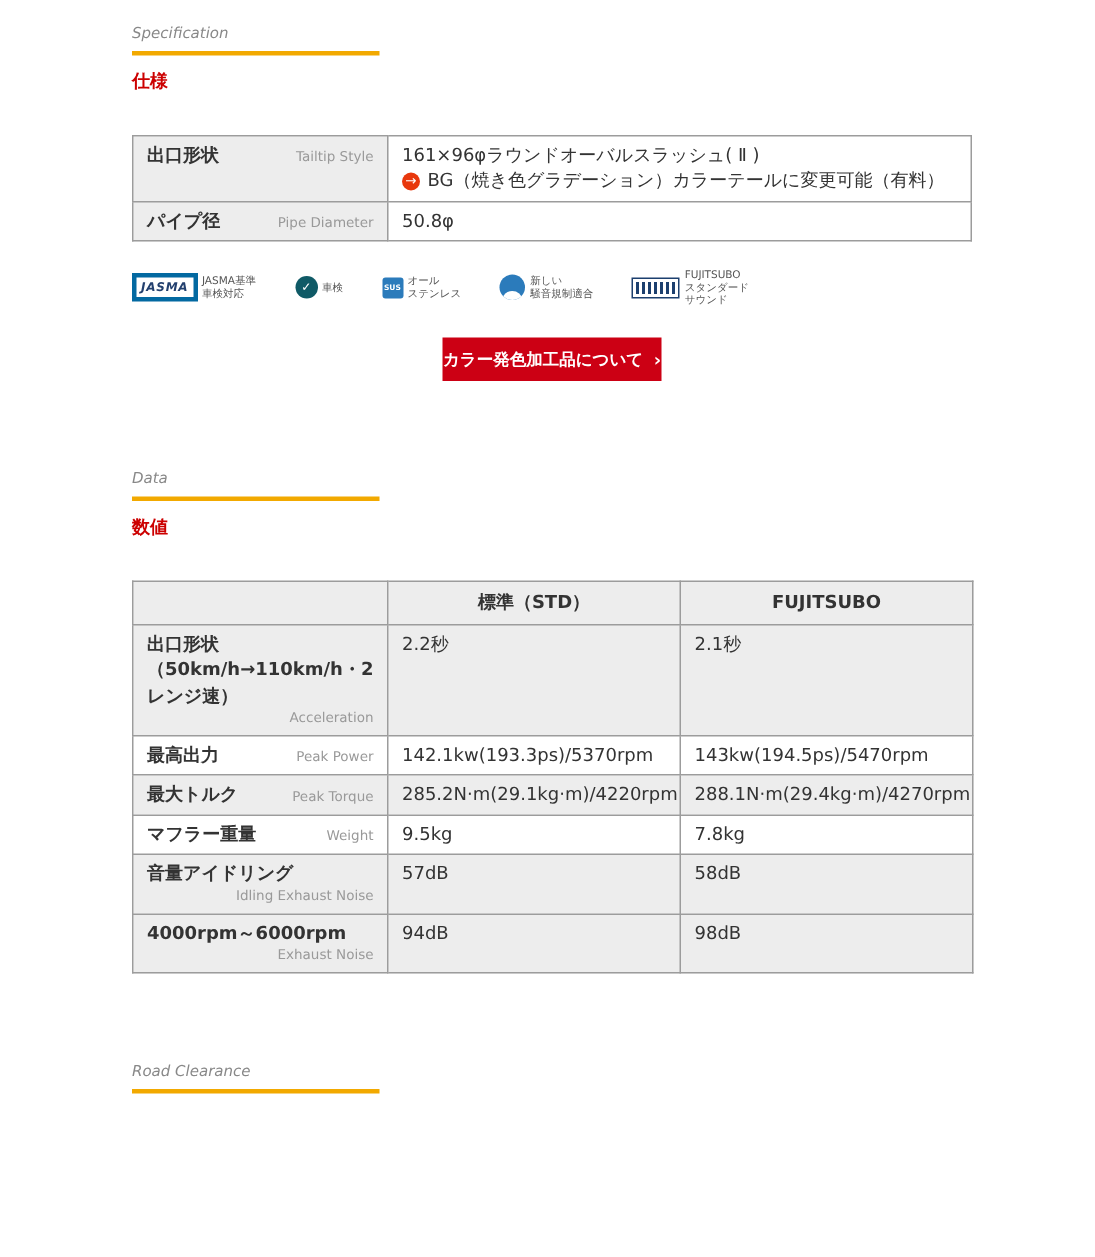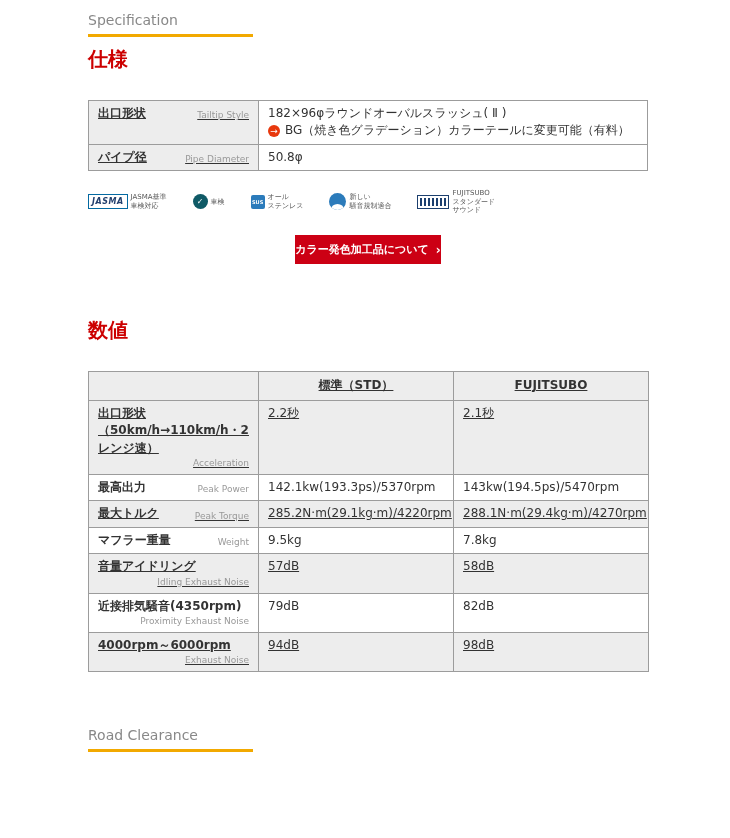--- a/index.html
+++ b/index.html
@@ -5,47 +5,47 @@
   * { box-sizing: border-box; }
   html,body { margin:0; padding:0; }
   body {
     width:730px; height:838px; background:#ffffff; overflow:hidden; position:relative;
     font-family:"DejaVu Sans","Liberation Sans",sans-serif; color:#333;
   }
   .content { margin-left:88px; width:560px; padding-top:10px; }
 
   
   .sec-head { width:165px; border-bottom:3px solid #f2a900; padding-bottom:5px; }
-  .sec-label { font-size:14px; color:#888; }
-  .sec-title { color:#cc0000; font-size:20px; font-weight:bold; margin:9px 0 27px 0; }
+  .sec-label { font-size:10px; color:#888;font-style:italic; }
+  .sec-title { color:#cc0000; font-size:12px; font-weight:bold; margin:9px 0 27px 0; }
 
   
   table { border-collapse:collapse; width:560px; font-size:12px; color:#333; table-layout:fixed; }
   td { border:1px solid #9c9c9c; padding:4px 9px; vertical-align:top; line-height:1.45; }
   td.lbl { width:170px; }
   .lbl-inner { display:flex; flex-wrap:wrap; justify-content:space-between; align-items:flex-end; }
   .jp { font-weight:bold; font-size:12px; }
   .en { margin-left:auto; font-size:9px; color:#999; white-space:nowrap; padding-left:4px; }
-  .g { background:#ededed;text-decoration:underline; }
+  .g { background:#ededed; }
   .head td { text-align:center; font-weight:bold; padding:5px 9px;margin-left:48px; }
   .col-std, .col-fu { width:195px; }
 
   
   .linkline { display:flex; align-items:center; gap:5px; cursor:pointer; }
   .arrow-circle {
     display:inline-flex; width:12px; height:12px; border-radius:50%;
     background:#e8380d; color:#fff; font-size:9px; line-height:12px;
     align-items:center; justify-content:center; flex:0 0 auto;
   }
 
   
   .badges { display:flex; align-items:center; margin:18px 0 21px 0; }
   .badge { display:flex; align-items:center; gap:3px; margin-right:26px; }
   .badge-lines { font-size:7px; color:#555; line-height:1.2; }
-  .jasma-box { border:1px solid #0369a1; color:#23406e; font-size:8px; font-weight:bold; font-style:italic; padding:2px 3px; letter-spacing:0.5px; }
+  .jasma-box { border:3px solid #0369a1; color:#23406e; font-size:8px; font-weight:bold; font-style:italic; padding:2px 3px; letter-spacing:0.5px; }
   .cert-circle { width:15px; height:15px; border-radius:50%; background:#0f5a66; color:#fff; font-size:8px; display:flex; align-items:center; justify-content:center; }
   .sus-box { width:14px; height:14px; border-radius:2px; background:#2b7bbb; color:#fff; font-size:5px; font-weight:bold; display:flex; align-items:center; justify-content:center; }
   .hill-circle { width:17px; height:17px; border-radius:50%; background:#2b7bbb; position:relative; overflow:hidden; }
   .hill-circle::after { content:""; position:absolute; left:2px; bottom:-5px; width:13px; height:11px; background:#fff; border-radius:50% 50% 0 0; }
   .bars-box { width:32px; height:14px; border:1px solid #1c3f6e; padding:2px;
     background:repeating-linear-gradient(90deg,#1c3f6e 0 2px,#fff 2px 4px) content-box #fff; }
 
   
   .btn-row { text-align:center; margin:0 0 53px 0; }
   .red-btn {
@@ -73,21 +73,21 @@
     <table>
       <tbody>
           <tr>
         <td class="lbl g">
           <div class="lbl-inner">
             <span class="jp">出口形状</span>
             <span class="en">Tailtip Style</span>
           </div>
         </td>
         <td>
-          <div>182×96φラウンドオーバルスラッシュ( Ⅱ )</div>
+          <div>161×96φラウンドオーバルスラッシュ( Ⅱ )</div>
           <div class="linkline">
             <span class="arrow-circle">→</span>
             <span>BG（焼き色グラデーション）カラーテールに変更可能（有料）</span>
           </div>
         </td>
       </tr>
       <tr>
         <td class="lbl g">
           <div class="lbl-inner">
             <span class="jp">パイプ径</span>
@@ -139,20 +139,23 @@
 
     <div class="btn-row">
       <button class="red-btn">
         <span>カラー発色加工品について</span>
         <span class="chev">›</span>
       </button>
     </div>
   </div>
 
   <div>
+    <div class="sec-head">
+      <span class="sec-label">Data</span>
+    </div>
     <div class="sec-title">数値</div>
 
     <table class="gap-after-table">
       <tbody>
           <tr class="g head">
         <td class="lbl"></td>
         <td class="col-std">標準（STD）</td>
         <td class="col-fu">FUJITSUBO</td>
       </tr>
 
@@ -199,30 +202,20 @@
       <tr class="g">
         <td class="lbl">
               <div class="lbl-inner">
           <span class="jp">音量アイドリング</span>
           <span class="en">Idling Exhaust Noise</span>
               </div>
             </td>
         <td>57dB</td>
         <td>58dB</td>
       </tr>
-      <tr>
-        <td class="lbl">
-              <div class="lbl-inner">
-          <span class="jp">近接排気騒音(4350rpm)</span>
-          <span class="en">Proximity Exhaust Noise</span>
-              </div>
-            </td>
-        <td>79dB</td>
-        <td>82dB</td>
-      </tr>
       <tr class="g">
         <td class="lbl">
               <div class="lbl-inner">
           <span class="jp">4000rpm～6000rpm</span>
           <span class="en">Exhaust Noise</span>
               </div>
             </td>
         <td>94dB</td>
         <td>98dB</td>
       </tr>

